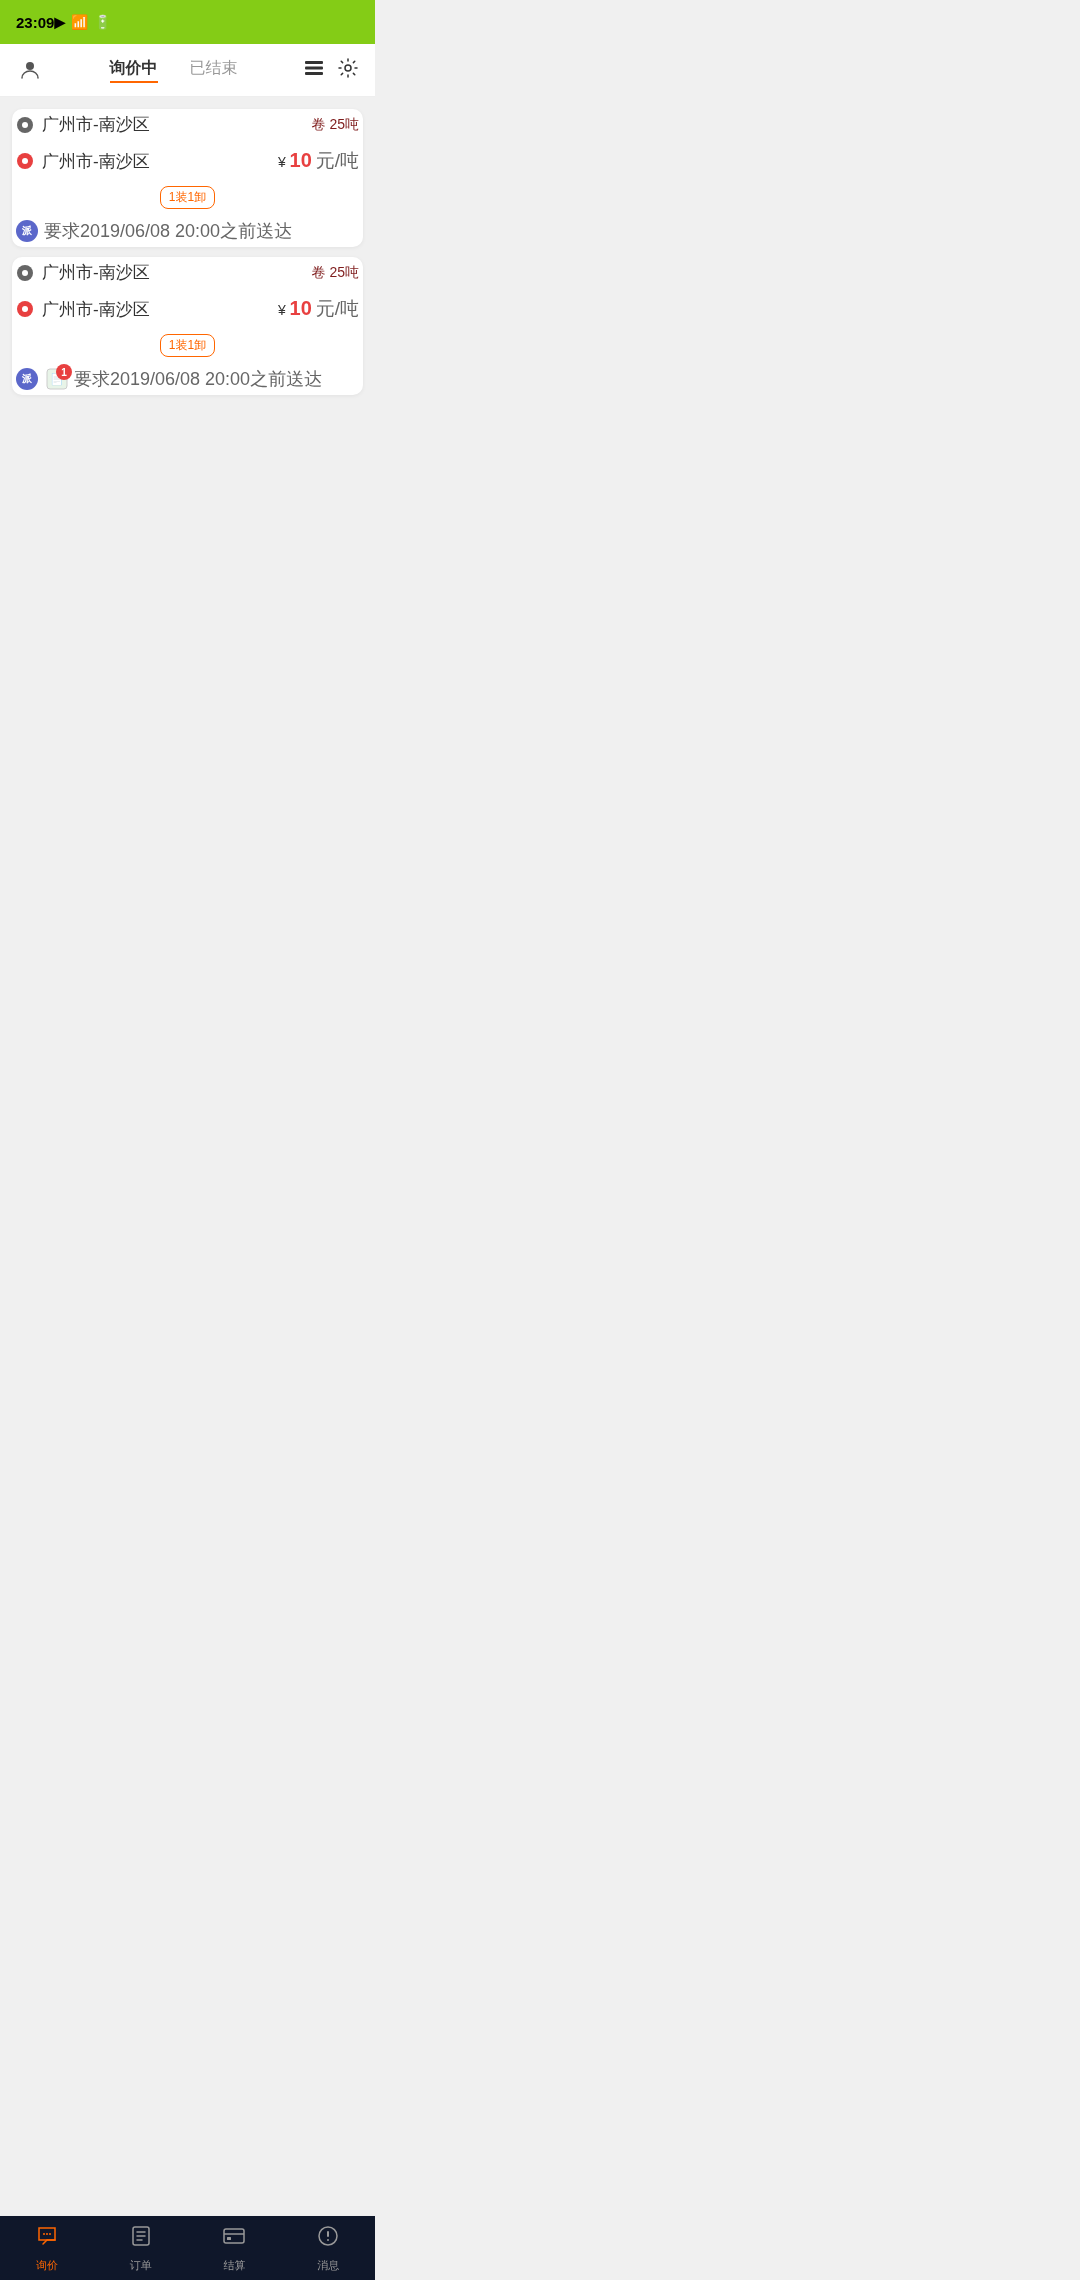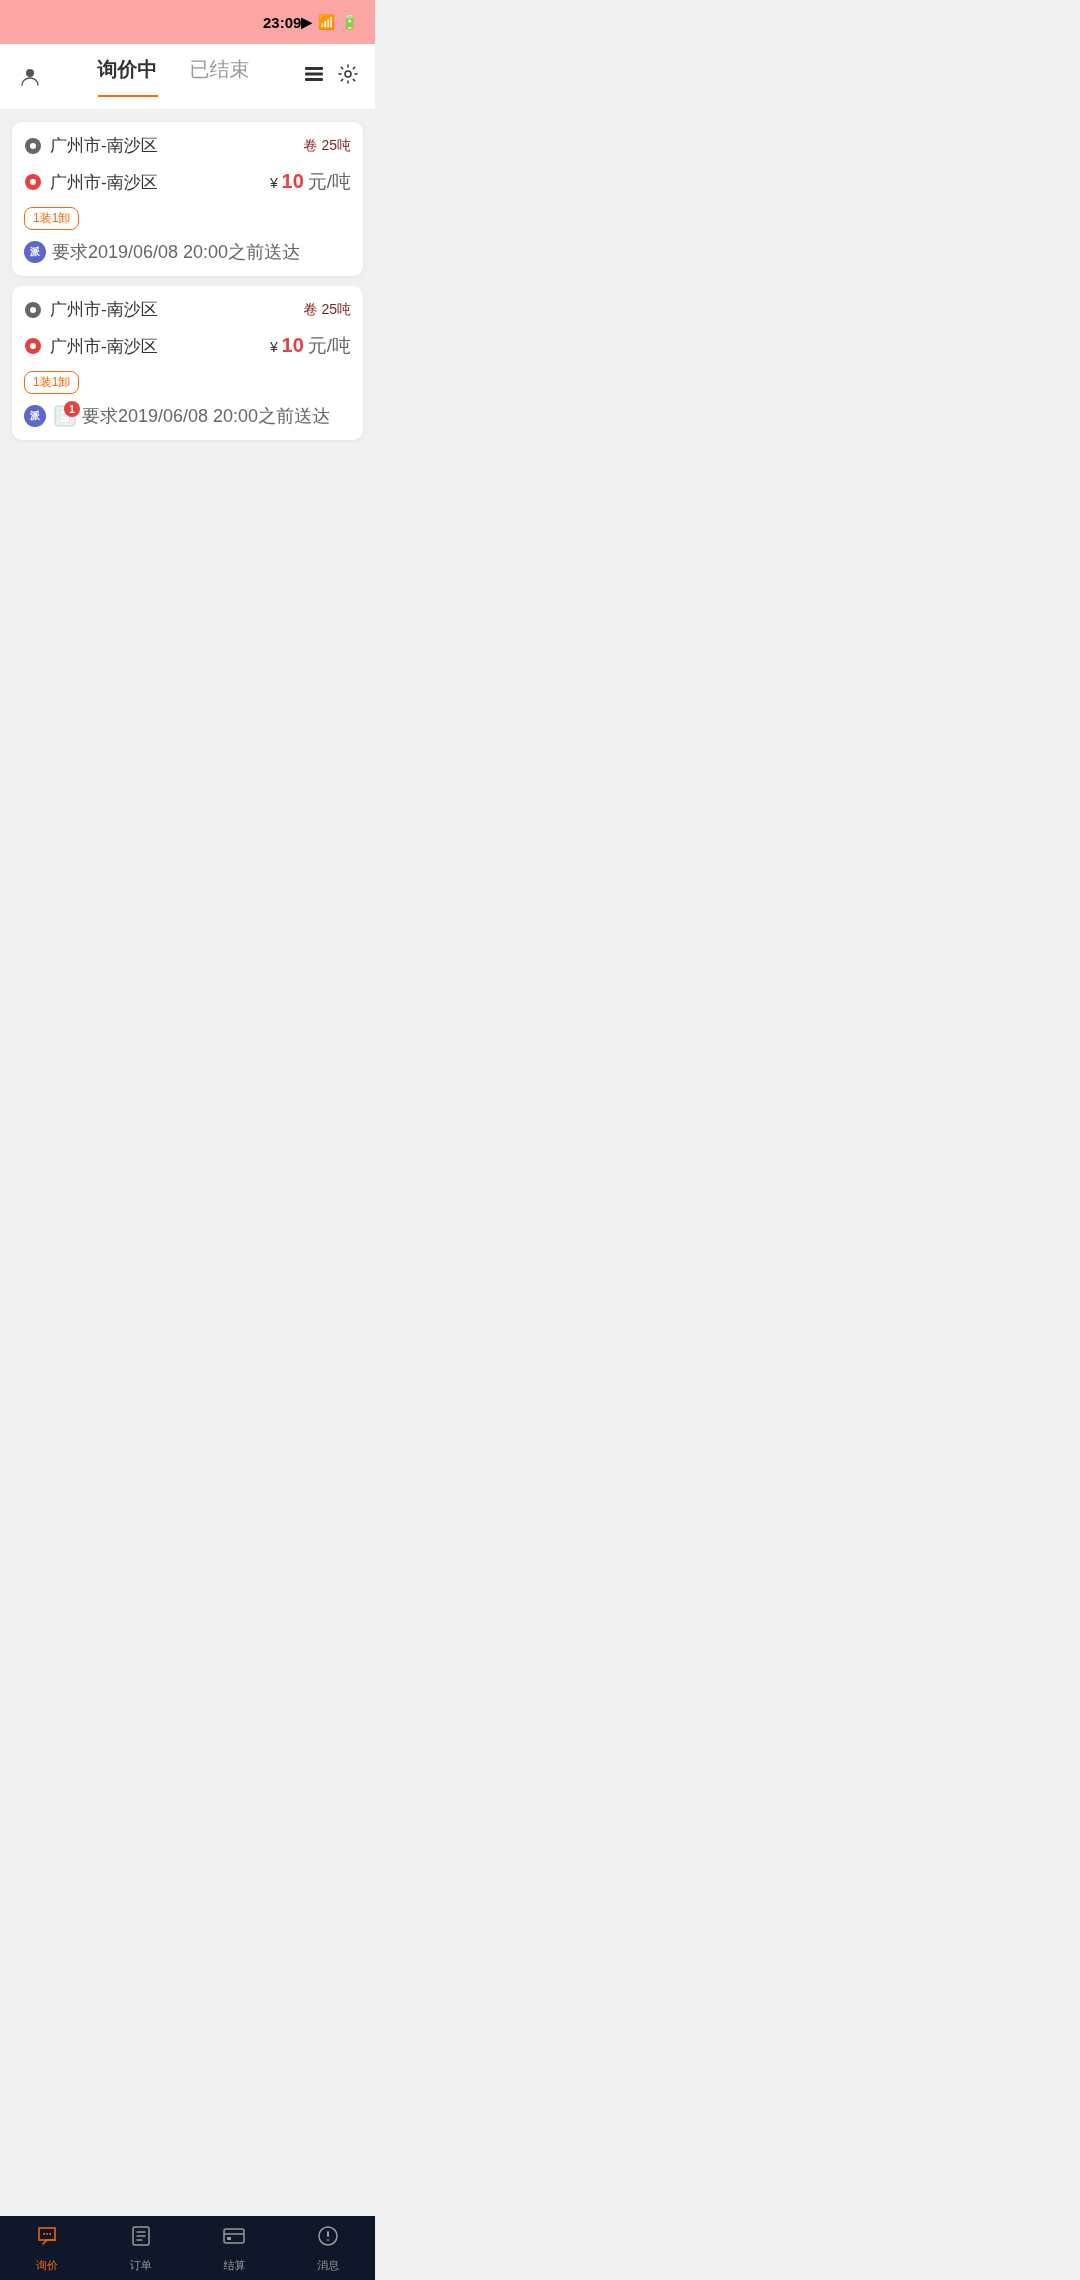--- a/index.html
+++ b/index.html
@@ -9,25 +9,25 @@
       width: 375px;
       min-height: 812px;
       background: #f0f0f0;
       font-family: -apple-system, 'PingFang SC', 'Helvetica Neue', sans-serif;
       position: relative;
       overflow-x: hidden;
     }
 
     
     .status-bar {
-      background: #fca5a5;
+      background: #84cc16;
       height: 44px;
       display: flex;
       align-items: center;
-      justify-content: flex-end;
+      justify-content: flex-start;
       padding: 0 16px;
       font-size: 14px;
       font-weight: 600;
     }
     .status-time { font-weight: bold; font-size: 15px; }
     .status-icons { display: flex; align-items: center; gap: 6px; }
 
     
     .top-nav {
       background: #fff;
@@ -44,24 +44,24 @@
       font-size: 20px;
       flex-shrink: 0;
     }
     .nav-tabs {
       display: flex;
       flex: 1;
       justify-content: center;
       gap: 32px;
     }
     .nav-tab {
-      font-size: 20px;
+      font-size: 16px;
       color: #999;
       cursor: pointer;
-      padding-bottom: 12px;
+      padding-bottom: 2px;
     }
     .nav-tab.active {
       color: #333;
       font-weight: bold;
       border-bottom: 2px solid #ff6600;
     }
     .nav-right-icons {
       display: flex;
       align-items: center;
       gap: 12px;
@@ -77,22 +77,23 @@
       padding: 12px 12px 80px;
       display: flex;
       flex-direction: column;
       gap: 10px;
     }
 
     
     .card {
       background: #fff;
       border-radius: 10px;
-      padding: 12px;
+      padding: 4px;
       box-shadow: 0 1px 4px rgba(0,0,0,0.06);
+      text-align: center;
     }
 
     .route-row {
       display: flex;
       align-items: center;
       justify-content: space-between;
       margin-bottom: 12px;
     }
     .route-left {
       display: flex;

